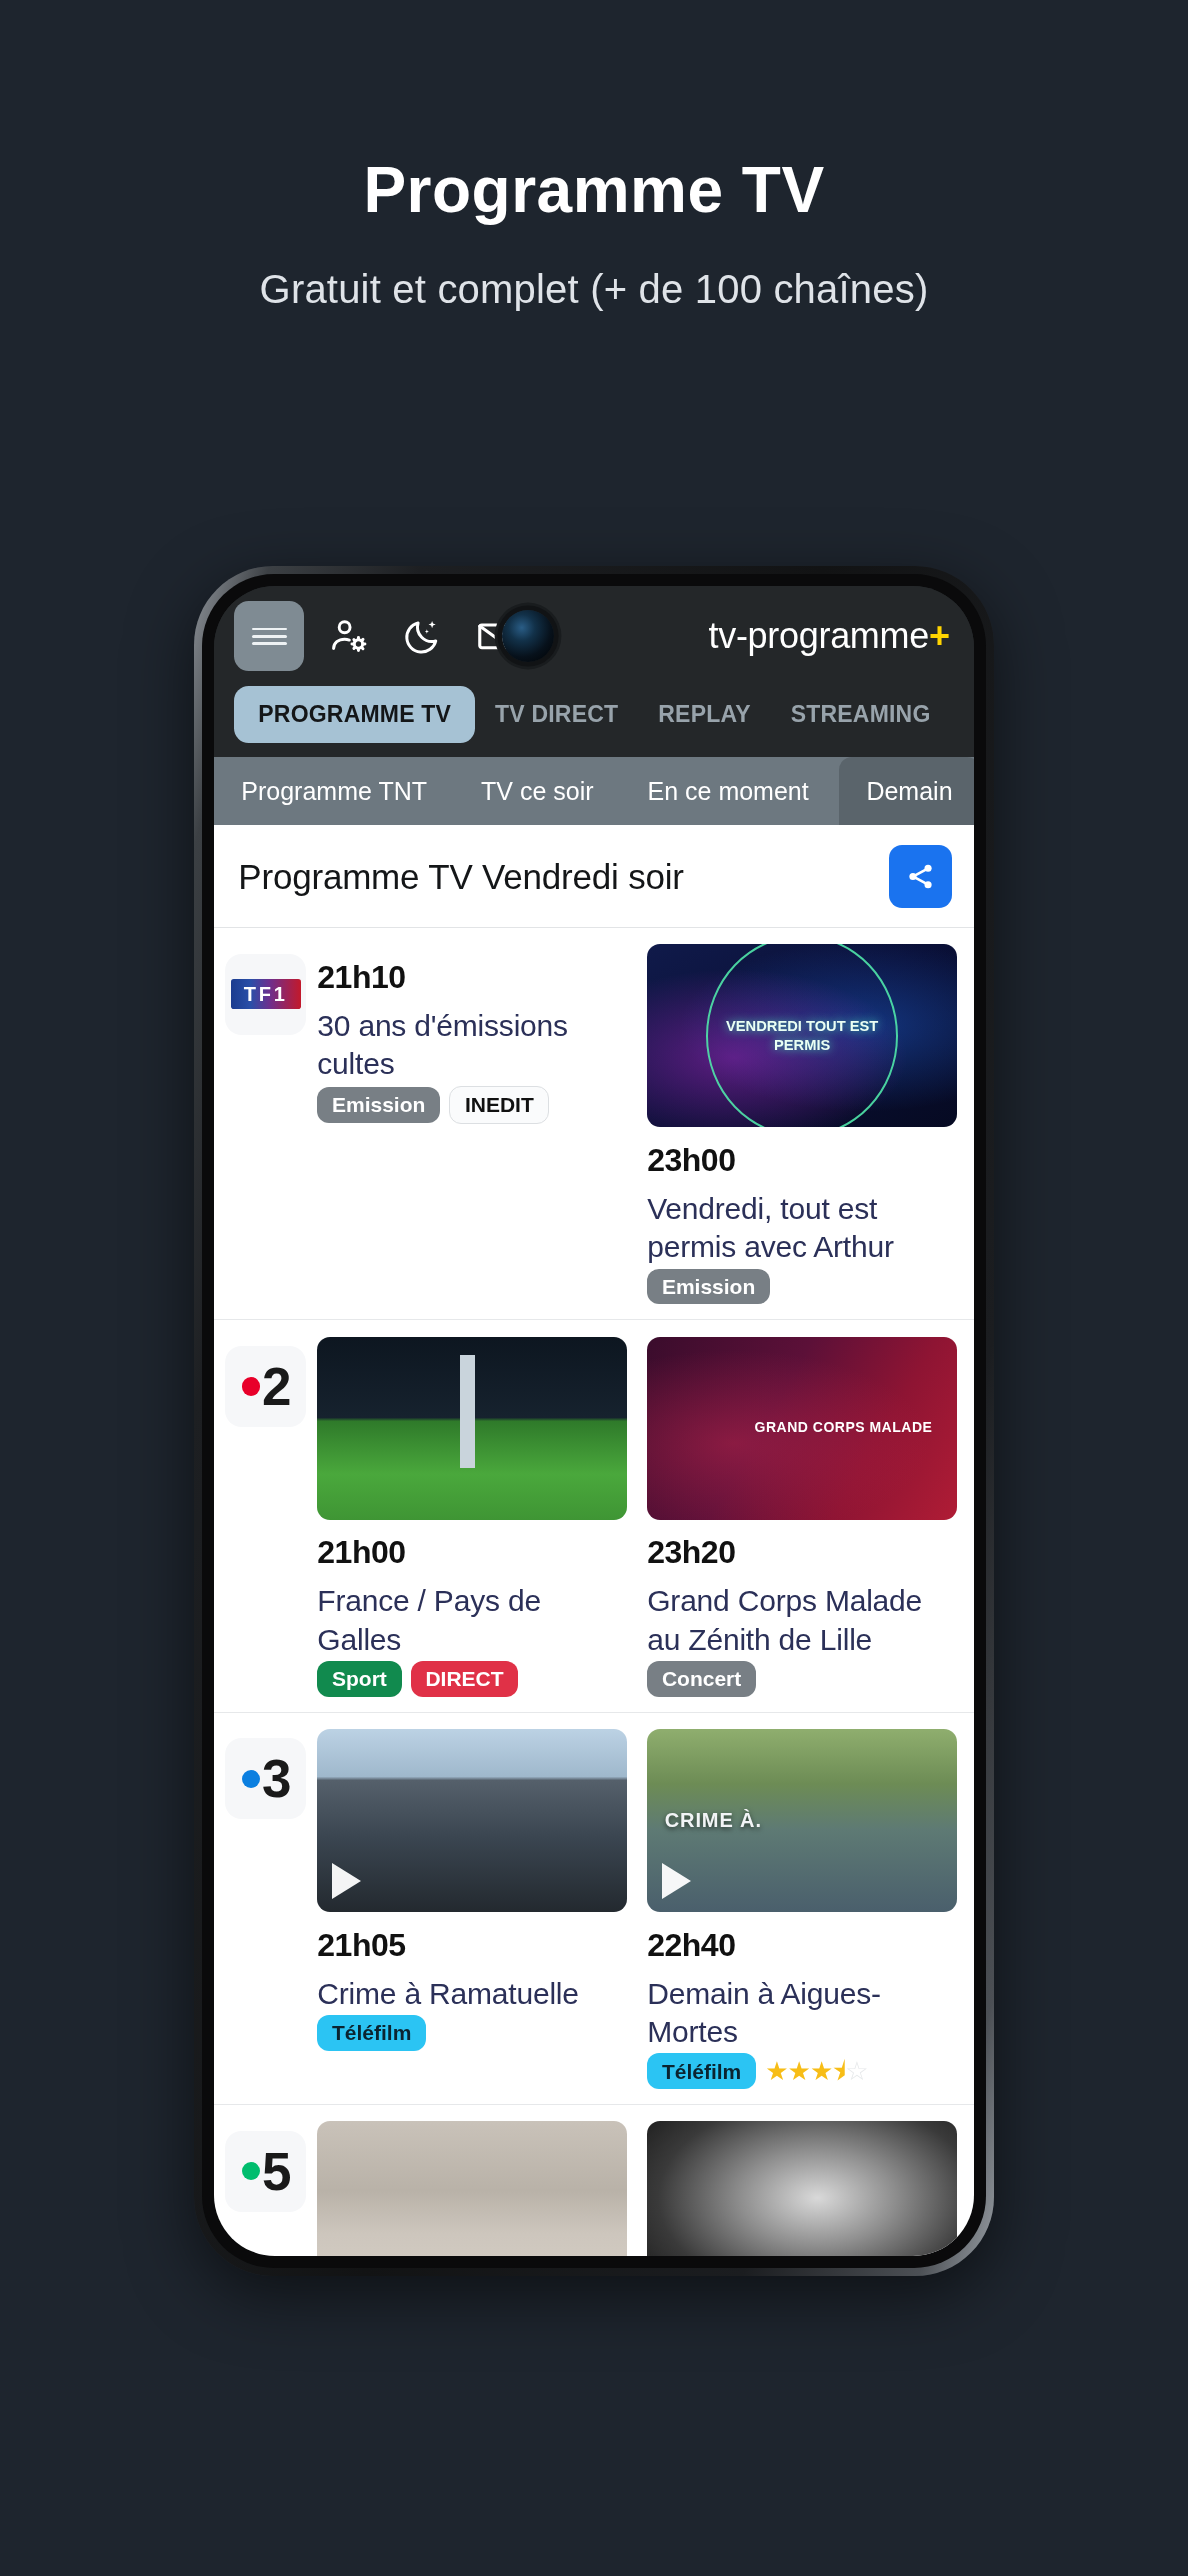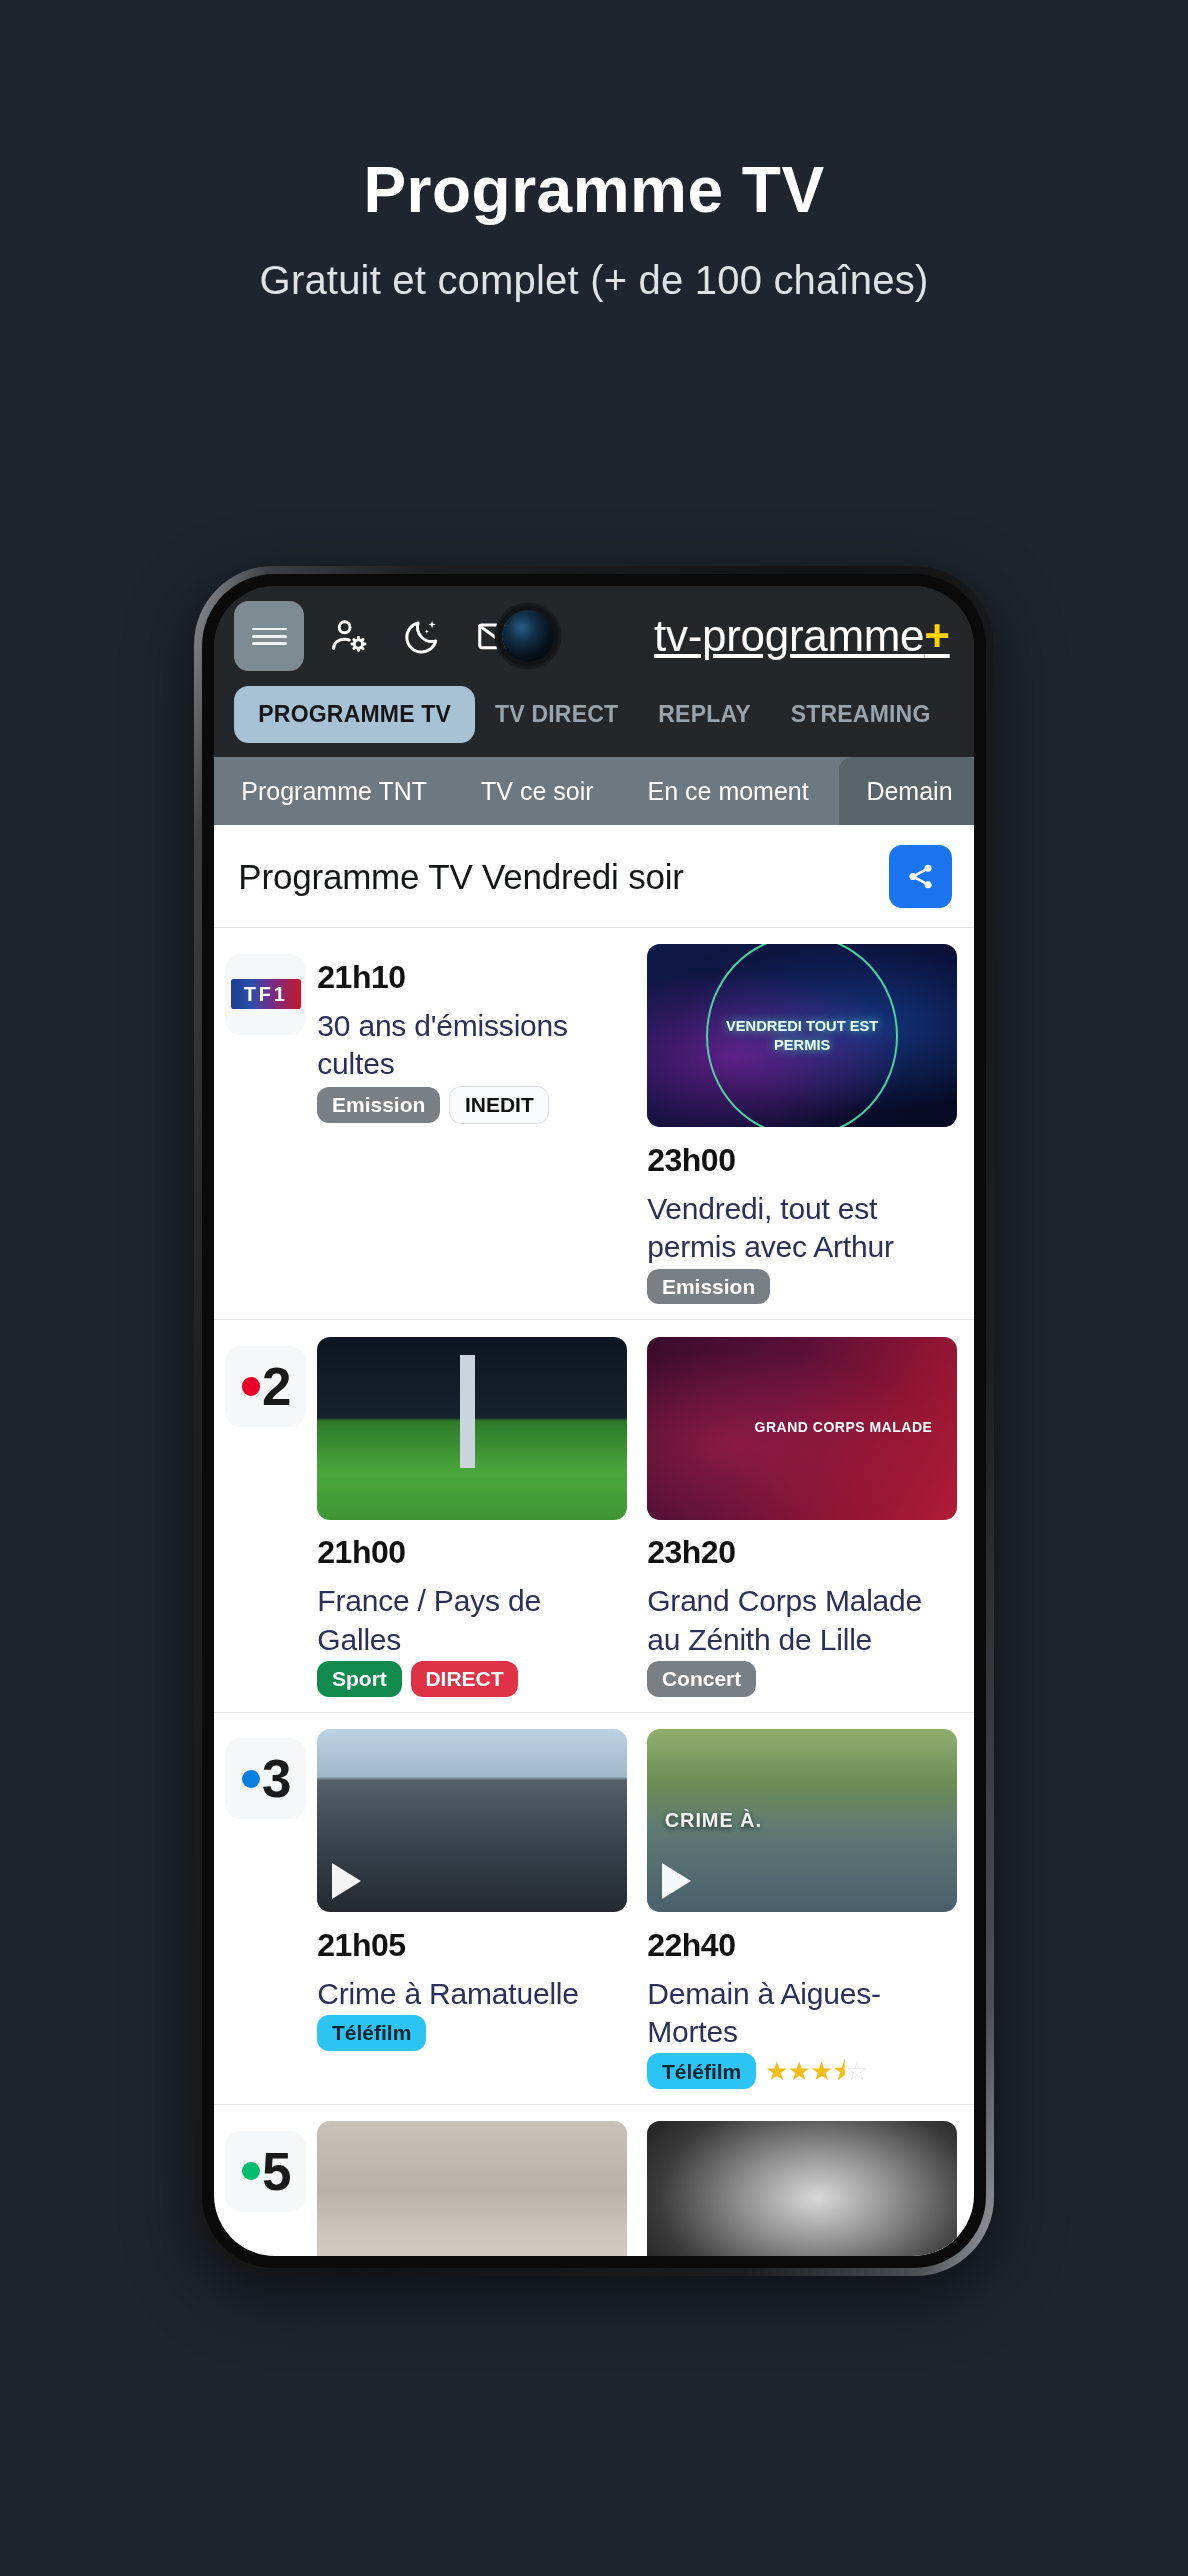--- a/index.html
+++ b/index.html
@@ -17,21 +17,21 @@
     color:#ffffff;
     font-size:64px;
     font-weight:600;
     letter-spacing:0.5px;
     line-height:1.1;
   }
   .promo-sub {
     color:#dfe3e8;
     font-size:40px;
     font-weight:400;
-    margin-top:33px;
+    margin-top:42px;
     letter-spacing:0.2px;
   }
 
   
   .phone-wrap {
     position:absolute;
     left:194px;
     top:566px;
     width:800px;
     height:1710px;
@@ -92,25 +92,24 @@
     margin-left:-66px;
     top:24px;
     width:52px; height:52px;
     border-radius:50%;
     background:radial-gradient(circle at 38% 34%, #2a5d86 0%, #123149 28%, #07111b 62%, #000 100%);
     box-shadow:0 0 0 4.6px #111315, 0 0 0 7.4px #191c1e;
   }
   .logo {
     margin-left:auto;
     color:#ffffff;
-    font-size:44px;
+    font-size:36px;
     font-weight:400;
     letter-spacing:-0.3px;
     white-space:nowrap;
-    text-decoration:underline;
   }
   .logo .plus { color:#ffd400; font-weight:700; }
 
   
   .main-tabs {
     background:#242729;
     display:flex;
     align-items:center;
     padding:0 11px 14.7px 20px;
     gap:0;

